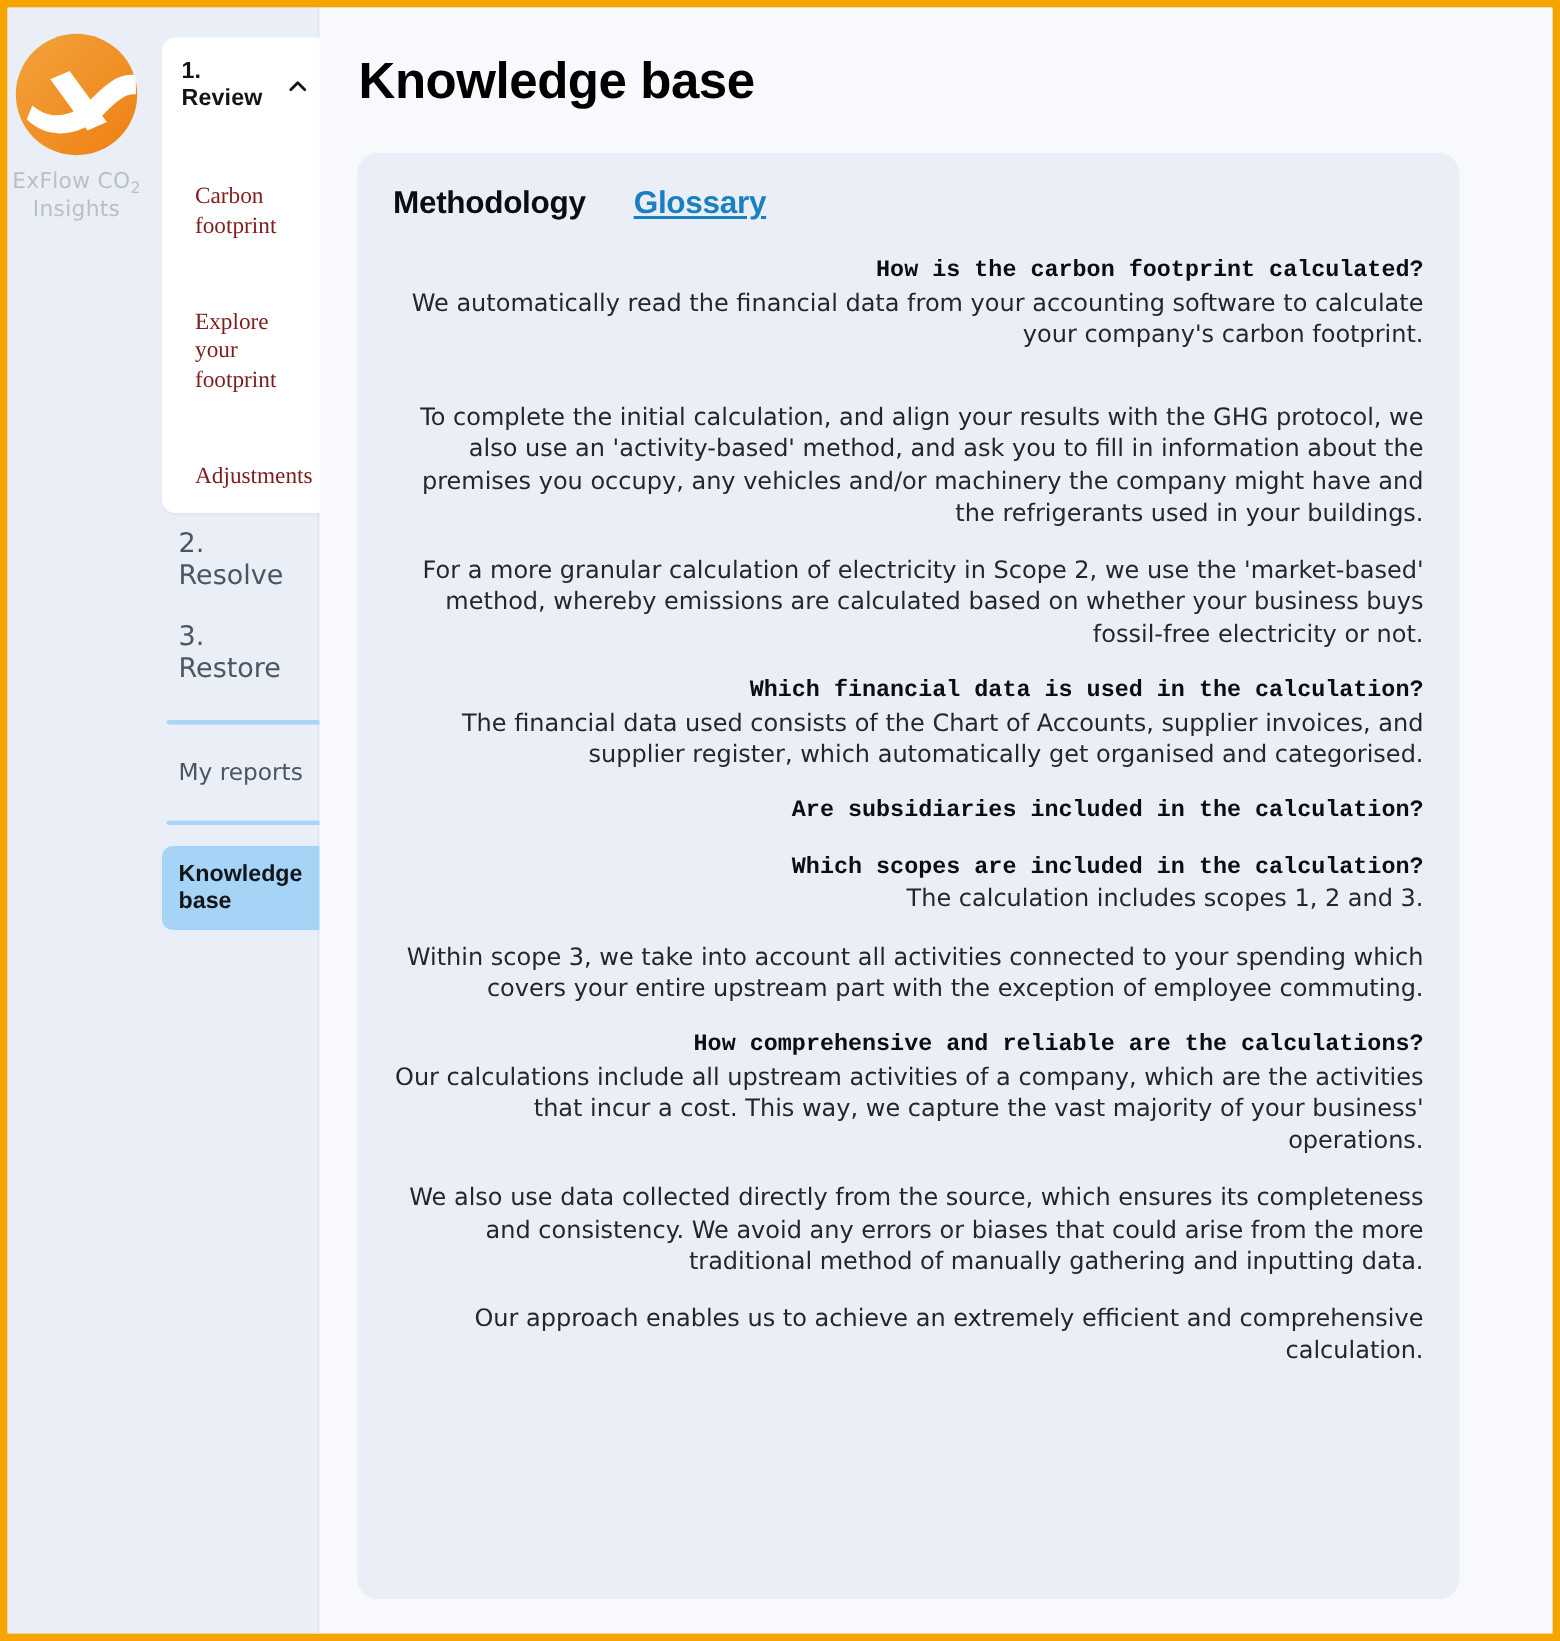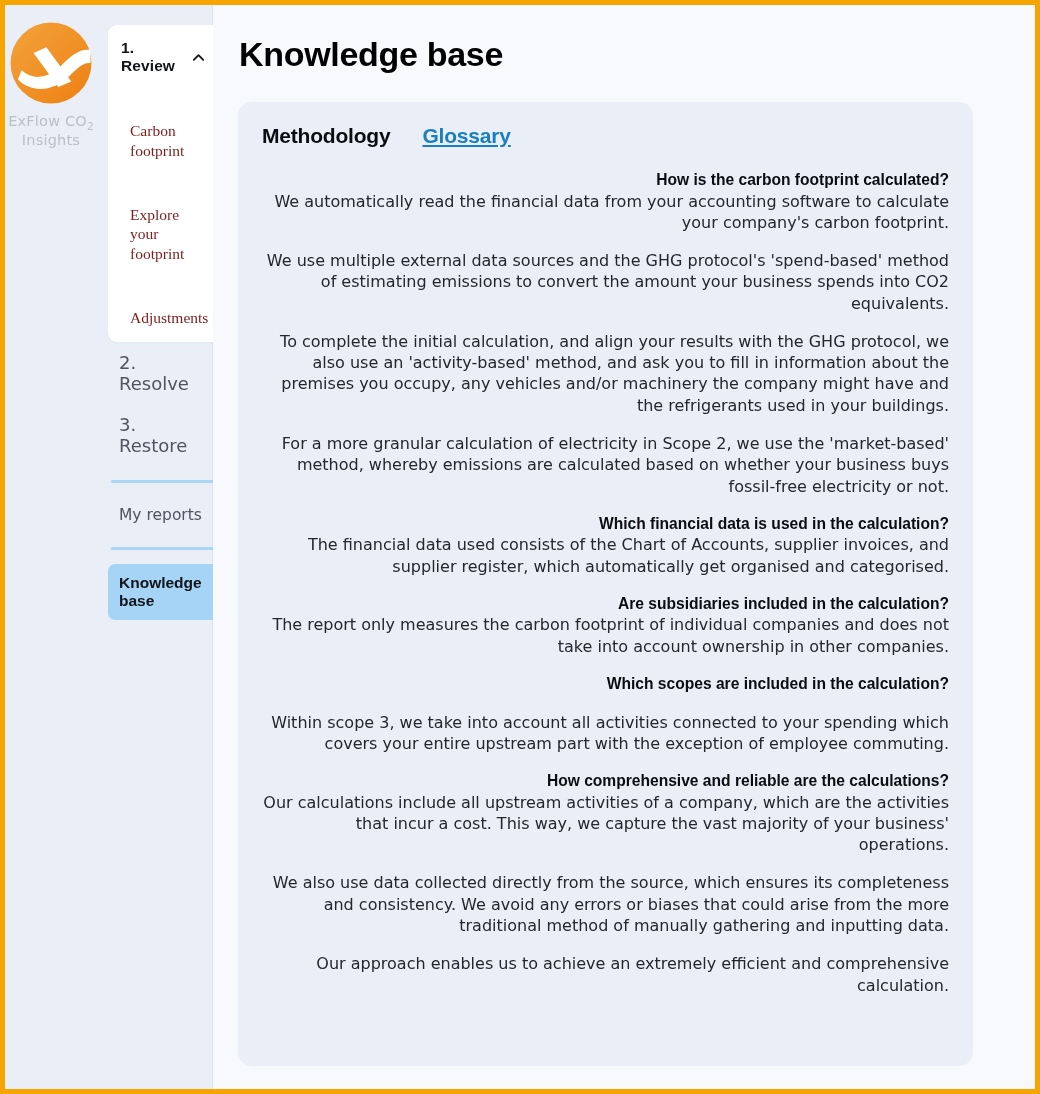--- a/index.html
+++ b/index.html
@@ -152,20 +152,21 @@
   }
   .tab.active { color: #0b0d10; }
   .tab.link { color: #1a7fc1; text-decoration: underline; }
 
   .qa-h {
     font-size: 15.6px;
     font-weight: bold;
     color: #0b0d10;
     margin: 0;
     line-height: 1.32;
+    font-family: Liberation Mono, monospace;
   }
   .qa-p {
     font-size: 16px;
     color: #23272d;
     margin: 0;
     line-height: 1.33;
     font-family: "DejaVu Sans", sans-serif;
   }
   .gap { height: 17px; }
 </style>
@@ -232,33 +233,32 @@
 
     <section class="card">
       <div class="tabs">
         <span class="tab active">Methodology</span>
         <span class="tab link">Glossary</span>
       </div>
       <div id="blocks">
           <div class="qa-h">How is the carbon footprint calculated?</div>
           <div class="qa-p">We automatically read the financial data from your accounting software to calculate your company's carbon footprint.</div>
           <div class="gap"></div>
-          <div class="qa-p">We use multiple external data sources and the GHG protocol's 'spend-based' method of estimating emissions to convert the amount your business spends into CO2 equivalents.</div>
           <div class="gap"></div>
           <div class="qa-p">To complete the initial calculation, and align your results with the GHG protocol, we also use an 'activity-based' method, and ask you to fill in information about the premises you occupy, any vehicles and/or machinery the company might have and the refrigerants used in your buildings.</div>
           <div class="gap"></div>
           <div class="qa-p">For a more granular calculation of electricity in Scope 2, we use the 'market-based' method, whereby emissions are calculated based on whether your business buys fossil-free electricity or not.</div>
           <div class="gap"></div>
           <div class="qa-h">Which financial data is used in the calculation?</div>
           <div class="qa-p">The financial data used consists of the Chart of Accounts, supplier invoices, and supplier register, which automatically get organised and categorised.</div>
           <div class="gap"></div>
           <div class="qa-h">Are subsidiaries included in the calculation?</div>
-          <div class="qa-p">The report only measures the carbon footprint of individual companies and does not take into account ownership in other companies.</div>
           <div class="gap"></div>
           <div class="qa-h">Which scopes are included in the calculation?</div>
+          <div class="qa-p">The calculation includes scopes 1, 2 and 3.</div>
           <div class="gap"></div>
           <div class="qa-p">Within scope 3, we take into account all activities connected to your spending which covers your entire upstream part with the exception of employee commuting.</div>
           <div class="gap"></div>
           <div class="qa-h">How comprehensive and reliable are the calculations?</div>
           <div class="qa-p">Our calculations include all upstream activities of a company, which are the activities that incur a cost. This way, we capture the vast majority of your business' operations.</div>
           <div class="gap"></div>
           <div class="qa-p">We also use data collected directly from the source, which ensures its completeness and consistency. We avoid any errors or biases that could arise from the more traditional method of manually gathering and inputting data.</div>
           <div class="gap"></div>
           <div class="qa-p">Our approach enables us to achieve an extremely efficient and comprehensive calculation.</div>
         </div>

